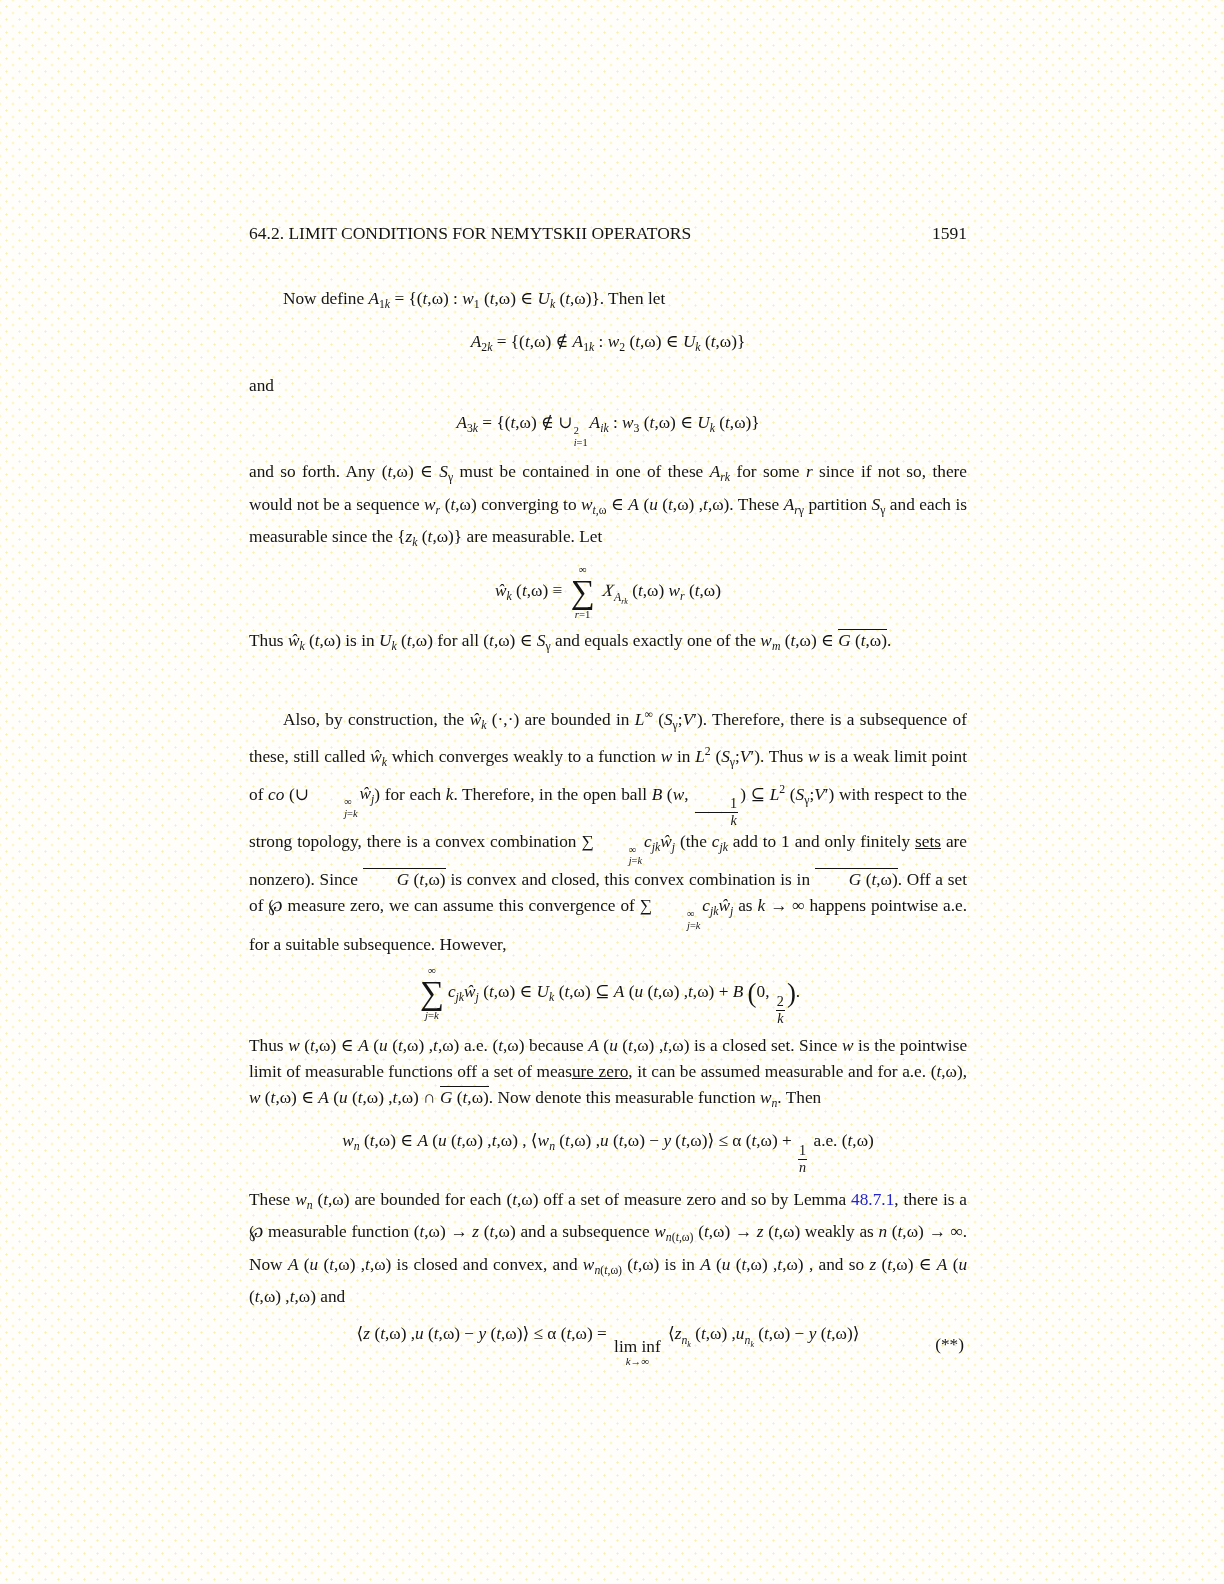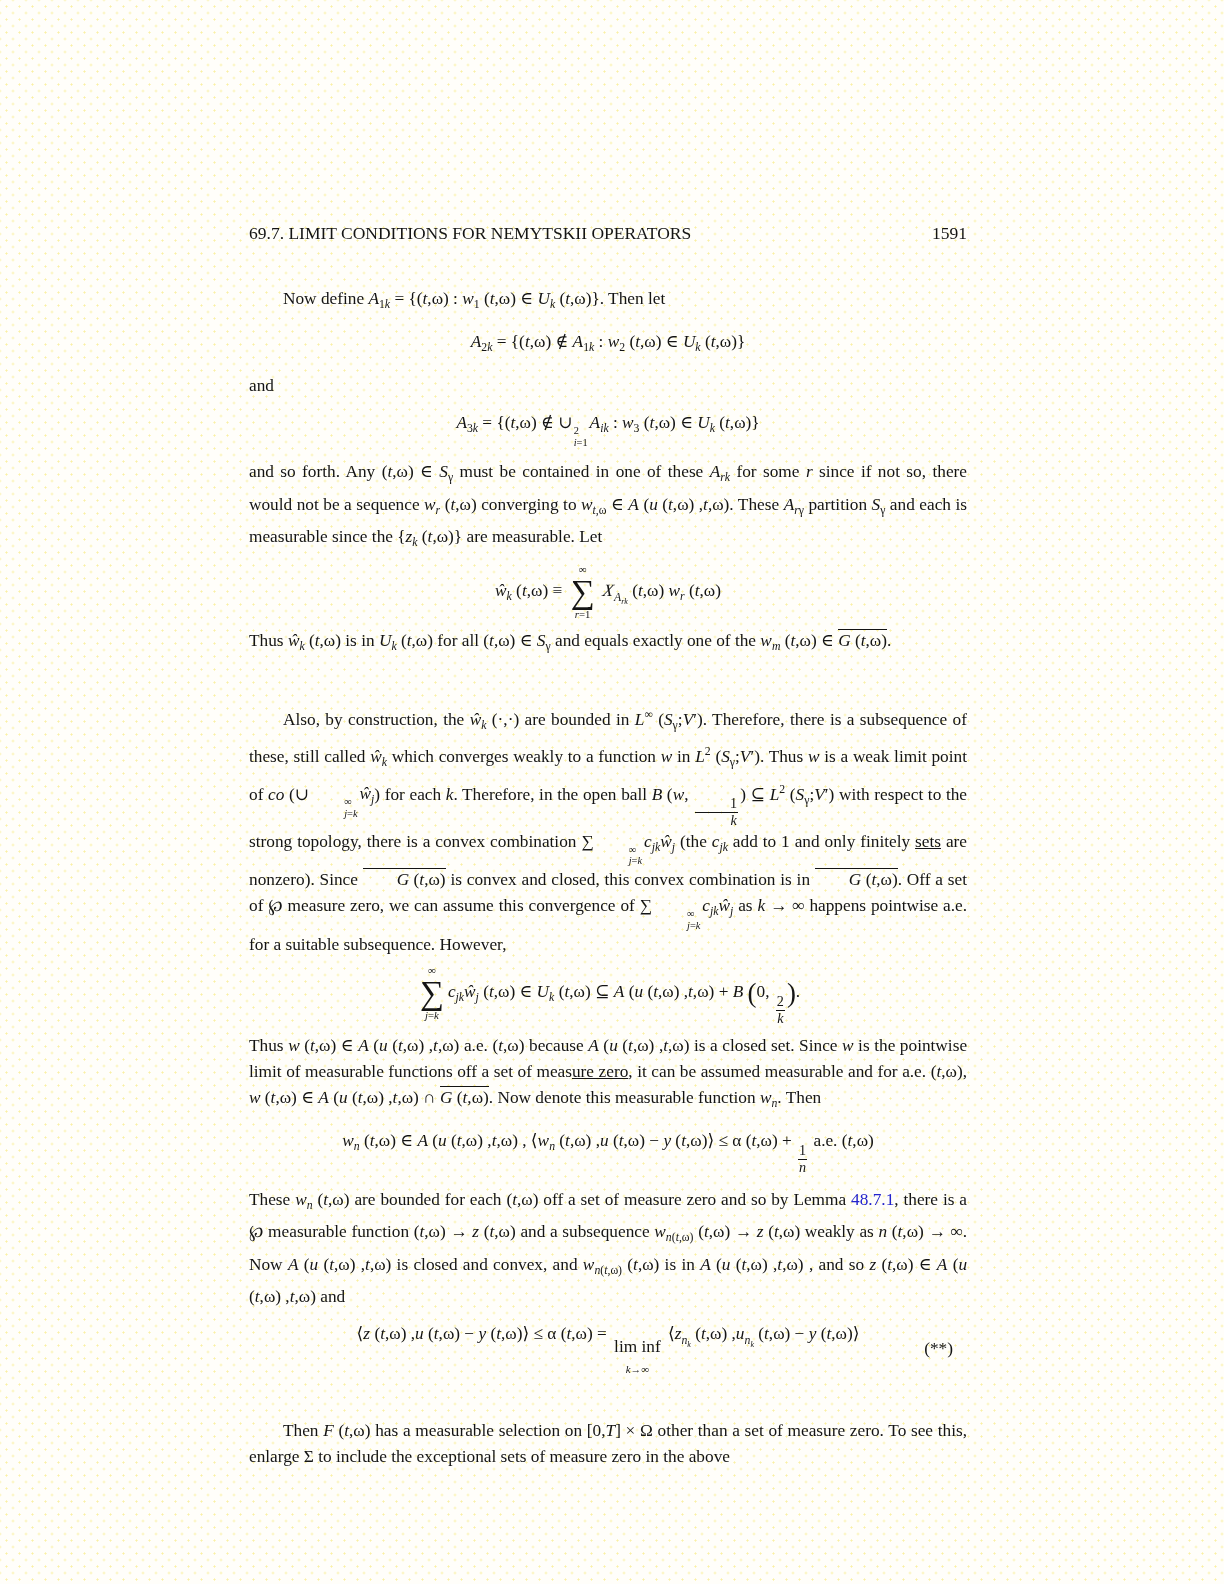--- a/index.html
+++ b/index.html
@@ -40,21 +40,21 @@
     font-size: 17.3px;
     line-height: 26px;
   }
   .para {
     margin: 0;
     text-align: justify;
   }
   .para.indent { text-indent: 34px; margin-top: 42px; }
   .eq {
     text-align: center;
-    margin: 11px 12px;
+    margin: 11px 1px;
   }
   .eq.tall { margin: 6px 0; }
   .eq-wrap { position: relative; }
   .eq-tag {
     position: absolute;
     right: 2px;
     top: 50%;
     transform: translateY(-50%);
   }
   
@@ -109,35 +109,34 @@
     letter-spacing: 0.5px;
   }
   
   .limop {
     display: inline-flex;
     flex-direction: column;
     align-items: center;
     vertical-align: -0.75em;
     line-height: 1.05;
     margin: 0 3px;
-    gap: 8px;
   }
   .limop .limsub { font-size: 0.62em; line-height: 1.1; }
   .bigp { font-size: 1.55em; vertical-align: -0.18em; font-weight: 400; }
   i { font-style: italic; }
   sub, sup { font-size: 0.68em; }
 </style>
 </head>
 <body>
 
 <div class="sheet">
   <div class="content">
 
     <div class="pg-header">
-      <span>69.7.  LIMIT CONDITIONS FOR NEMYTSKII OPERATORS</span>
+      <span>64.2.  LIMIT CONDITIONS FOR NEMYTSKII OPERATORS</span>
       <span>1591</span>
     </div>
 
     <div class="body-text">
       <p class="para indent">Now define <i>A</i><sub>1<i>k</i></sub> = {(<i>t</i>,ω) : <i>w</i><sub>1</sub> (<i>t</i>,ω) ∈ <i>U<sub>k</sub></i> (<i>t</i>,ω)}. Then let</p>
       <div class="eq"><i>A</i><sub>2<i>k</i></sub> = {(<i>t</i>,ω) ∉ <i>A</i><sub>1<i>k</i></sub> : <i>w</i><sub>2</sub> (<i>t</i>,ω) ∈ <i>U<sub>k</sub></i> (<i>t</i>,ω)}</div>
       <p class="para">and</p>
       <div class="eq"><i>A</i><sub>3<i>k</i></sub> = {(<i>t</i>,ω) ∉ ∪<span class="ss">
             <span>2</span>
             <span><i>i</i>=1</span>
@@ -176,17 +175,16 @@
             <span><i>n</i></span>
           </span> a.e.  (<i>t</i>,ω)</div>
       <p class="para">These <i>w<sub>n</sub></i> (<i>t</i>,ω) are bounded for each (<i>t</i>,ω) off a set of measure zero and so by Lemma <span class="link">48.7.1</span>, there is a ℘ measurable function (<i>t</i>,ω) → <i>z</i> (<i>t</i>,ω) and a subsequence <i>w</i><sub><i>n</i>(<i>t</i>,ω)</sub> (<i>t</i>,ω) → <i>z</i> (<i>t</i>,ω) weakly as <i>n</i> (<i>t</i>,ω) → ∞. Now <i>A</i> (<i>u</i> (<i>t</i>,ω) ,<i>t</i>,ω) is closed and convex, and <i>w</i><sub><i>n</i>(<i>t</i>,ω)</sub> (<i>t</i>,ω) is in <i>A</i> (<i>u</i> (<i>t</i>,ω) ,<i>t</i>,ω) , and so <i>z</i> (<i>t</i>,ω) ∈ <i>A</i> (<i>u</i> (<i>t</i>,ω) ,<i>t</i>,ω) and</p>
       <div class="eq eq-wrap">
         <span>⟨<i>z</i> (<i>t</i>,ω) ,<i>u</i> (<i>t</i>,ω) − <i>y</i> (<i>t</i>,ω)⟩ ≤ α (<i>t</i>,ω) = <span class="limop">
               <span>lim inf</span>
               <span class="limsub"><i>k</i>→∞</span>
             </span> ⟨<i>z</i><sub><i>n<sub>k</sub></i></sub> (<i>t</i>,ω) ,<i>u</i><sub><i>n<sub>k</sub></i></sub> (<i>t</i>,ω) − <i>y</i> (<i>t</i>,ω)⟩</span>
         <span class="eq-tag">(**)</span>
       </div>
-      <p class="para indent">Then <i>F</i> (<i>t</i>,ω) has a measurable selection on [0,<i>T</i>] × Ω other than a set of measure zero.  To see this, enlarge Σ to include the exceptional sets of measure zero in the above</p>
     </div>
 
   </div>
 </div>
 
 </body></html>

